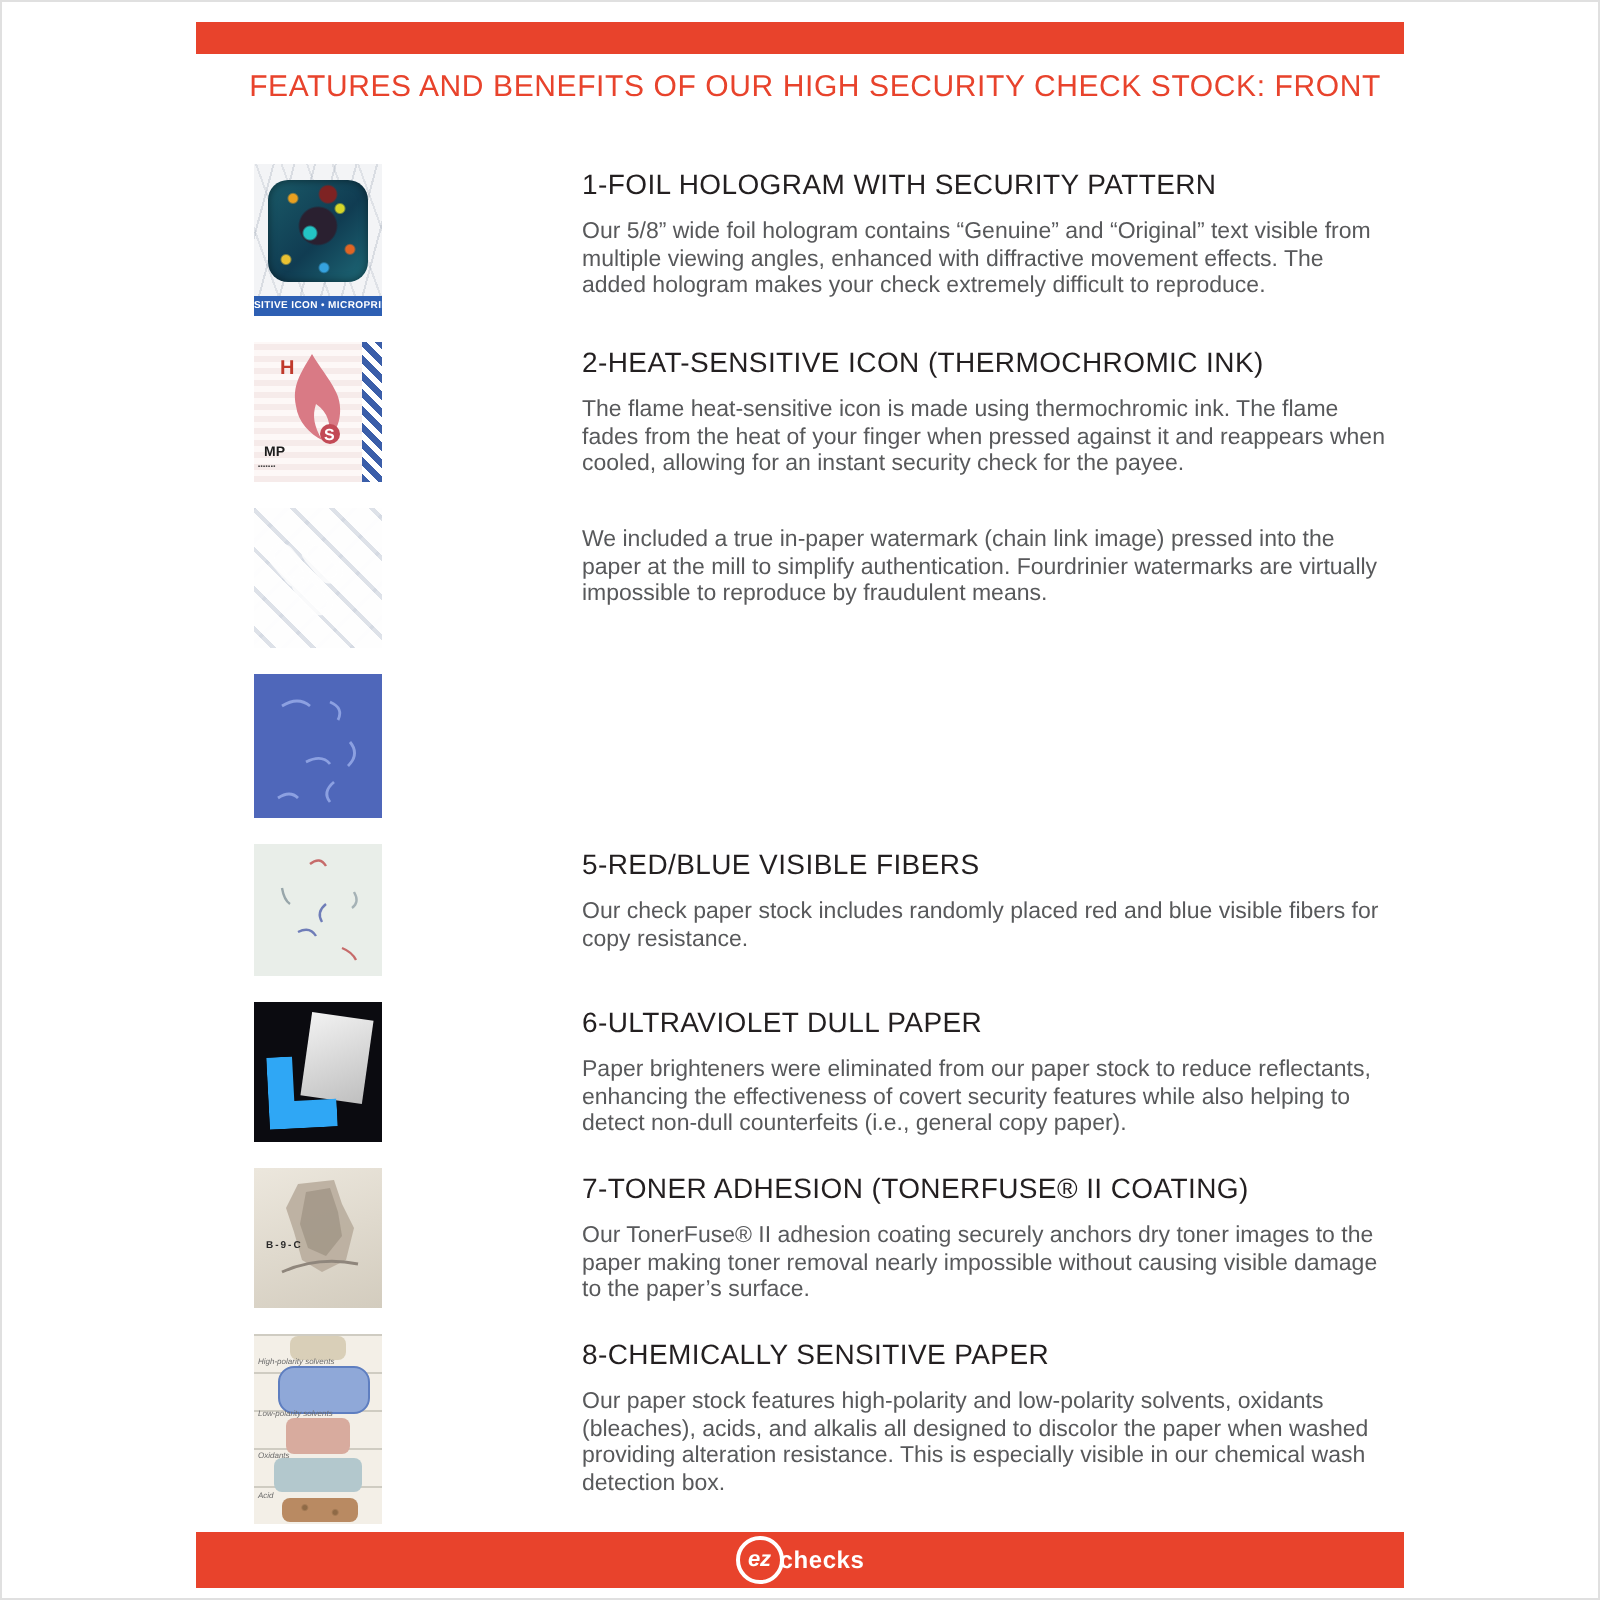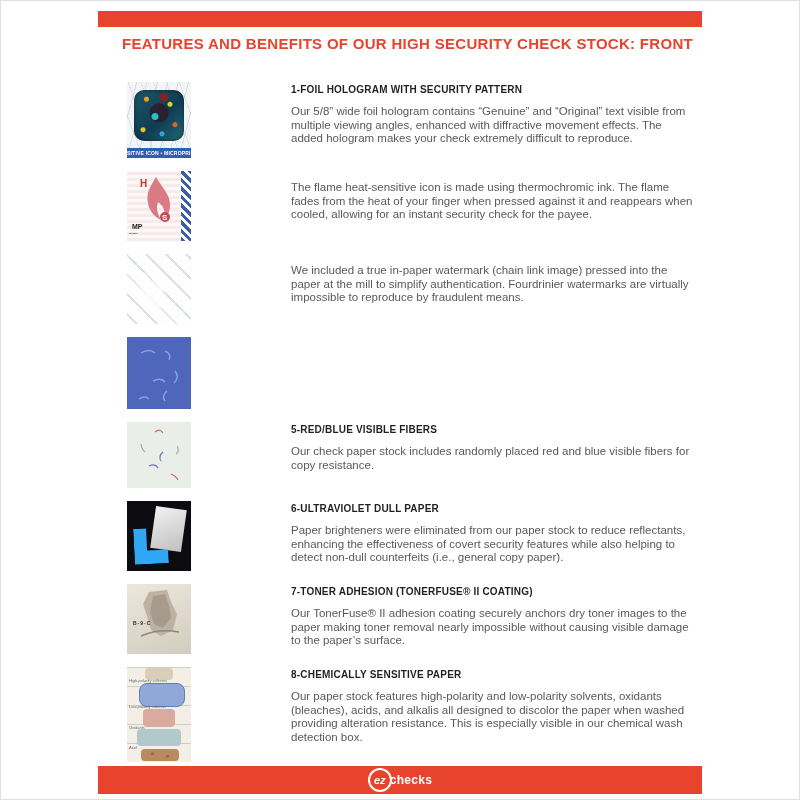--- a/index.html
+++ b/index.html
@@ -10,31 +10,31 @@
     border:1px solid #e0e0e0;
     overflow:hidden;
   }
   .topbar {
     position:absolute; left:97px; right:97px; top:10px; height:16px;
     background:var(--accent);
   }
   .page-title {
     position:absolute; left:97px; right:82px; top:34px;
     text-align:center; color:var(--accent);
-    font-size:15px; font-weight:bold; letter-spacing:.3px;
+    font-size:15px; font-weight:normal; letter-spacing:.3px;
     margin:0;
   }
   .content {
     position:absolute; left:97px; top:81px; width:606px;
   }
   .feature-row { display:flex; align-items:flex-start; margin-bottom:13px; }
   .thumb-col { width:64px; margin-left:29px; flex:none; }
   .text-col  { margin-left:100px; width:402px; }
   .feature-heading {
-    margin:2px 0 0 0; font-size:10px; font-weight:bold;
+    margin:2px 0 0 0; font-size:14px; font-weight:normal;
     color:#231f20; letter-spacing:.2px;
   }
   .feature-body {
     margin:10px 0 0 0; font-size:11.5px; line-height:13.5px; color:#58595b;
   }
   
   .thumb { position:relative; overflow:hidden; }
   
   .t1 { width:64px; }
   .t1 .holo-bg { height:66px; position:relative;
@@ -156,20 +156,21 @@
           <path d="M19 2 C13 12 9 18 11 28 C12 36 18 42 24 45 C20 38 19 33 21 27 C27 31 29 38 27 44 C33 40 35 29 31 21 C27 13 23 9 19 2 Z" fill="#d97a85"></path>
           <text x="3" y="12" font-size="10" font-weight="bold" fill="#c0392b">H</text>
           <circle cx="28" cy="42" r="5" fill="#c34a56"></circle>
           <text x="25" y="45" font-size="8" font-weight="bold" fill="#ffffff">S</text>
         </svg>
         <div class="mp">MP</div>
         <div class="mp-sub">▪▪▪▪▪▪▪</div>
       </div>
     </div>
     <div class="text-col">
+      <p class="feature-heading">2-HEAT-SENSITIVE ICON (THERMOCHROMIC INK)</p>
       <p class="feature-body">The flame heat-sensitive icon is made using thermochromic ink. The flame fades from the heat of your finger when pressed against it and reappears when cooled, allowing for an instant security check for the payee.</p>
     </div>
   </div>
 
   <div class="feature-row">
     <div class="thumb-col">
       <div class="thumb t3">
         <svg width="64" height="70" viewBox="0 0 64 70">
           <g stroke="#ffffff" stroke-width="3" fill="none" opacity="0.85" transform="rotate(-40 32 35)">
             <rect x="20" y="10" width="10" height="22" rx="5"></rect>

